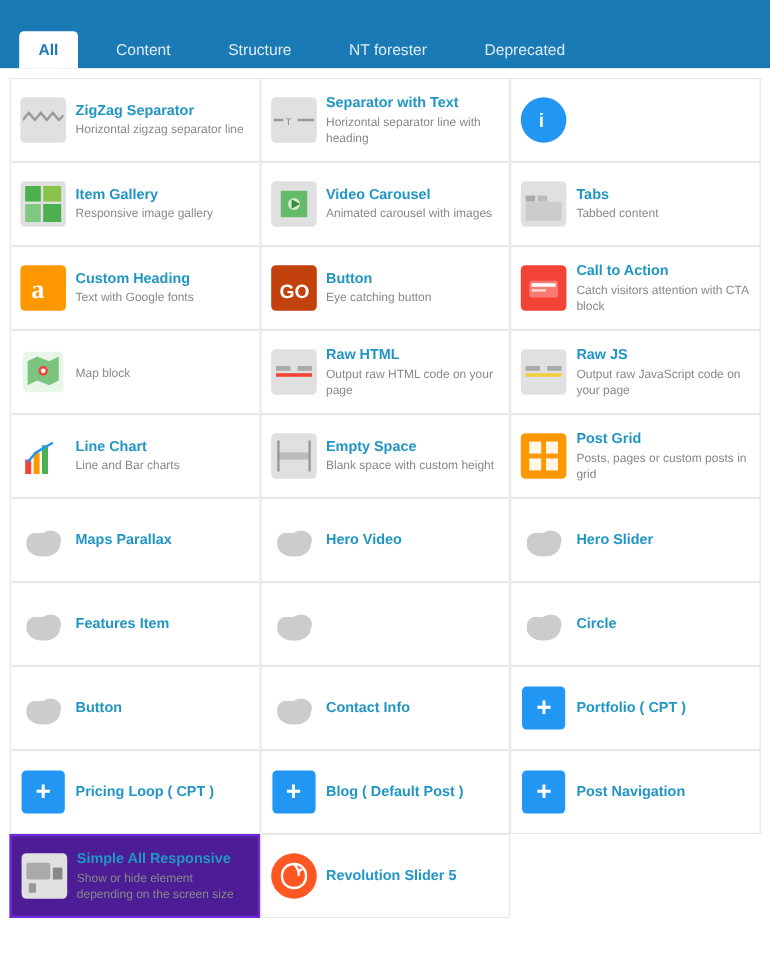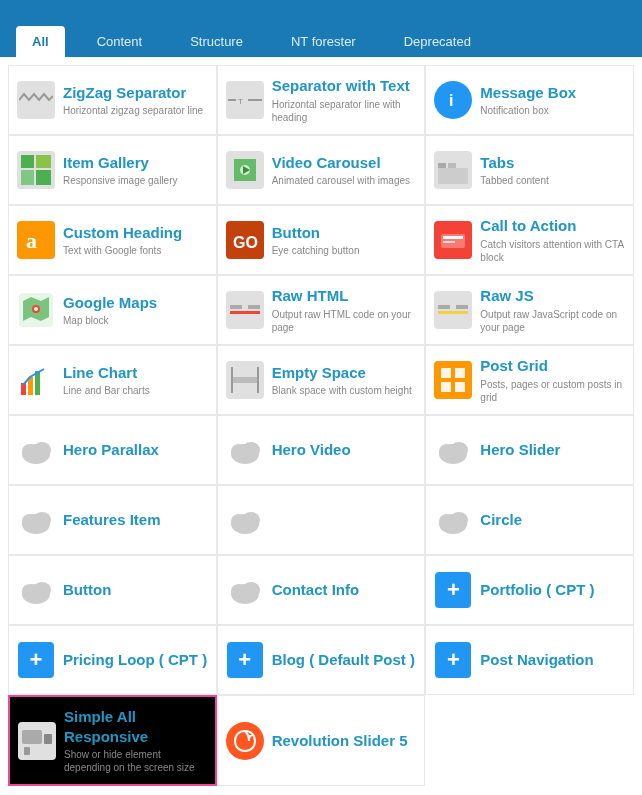--- a/index.html
+++ b/index.html
@@ -57,38 +57,38 @@
       display: flex;
       align-items: center;
       padding: 10px 8px;
       border: 1px solid #e8e8e8;
       cursor: pointer;
       background: #fff;
       transition: background 0.15s;
       min-height: 70px;
     }
     .item.selected {
-      border: 2px solid #ec4899;
-      background: #000000;
+      border: 2px solid #6d28d9;
+      background: #4c1d95;
     }
     .item-icon {
       width: 38px;
       height: 38px;
       min-width: 38px;
       border-radius: 4px;
       margin-right: 8px;
       display: flex;
       align-items: center;
       justify-content: center;
       font-size: 20px;
       overflow: hidden;
     }
     .item-text { flex: 1; min-width: 0; }
     .item-name {
-      font-size: 15px;
+      font-size: 12px;
       font-weight: bold;
       color: #2196c4;
       line-height: 1.3;
     }
     .item-desc {
       font-size: 10px;
       color: #888;
       line-height: 1.3;
       margin-top: 2px;
     }
@@ -148,24 +148,20 @@
             <div class="item-name">Separator with Text</div>
             <div class="item-desc">Horizontal separator line with heading</div>
           </div>
         </div>
         <div class="item">
           <div class="item-icon" style="background: rgb(33, 150, 243); border-radius: 50%;">
             <svg width="24" height="24" viewBox="0 0 24 24" fill="white">
               <text x="8" y="18" font-size="16" font-weight="bold" font-family="Arial">i</text>
             </svg>
           </div>
-          <div class="item-text">
-            <div class="item-name">Message Box</div>
-            <div class="item-desc">Notification box</div>
-          </div>
         </div>
         <div class="item">
           <div class="item-icon" style="background: rgb(224, 224, 224); border-radius: 4px;">
             <svg width="34" height="34" viewBox="0 0 34 34">
               <rect x="2" y="2" width="13" height="13" fill="#4CAF50"></rect>
               <rect x="17" y="2" width="15" height="13" fill="#8BC34A"></rect>
               <rect x="2" y="17" width="13" height="15" fill="#81C784"></rect>
               <rect x="17" y="17" width="15" height="15" fill="#4CAF50"></rect>
             </svg>
           </div>
@@ -238,21 +234,20 @@
         <div class="item">
           <div class="item-icon" style="background: transparent; border-radius: 4px;">
             <svg width="34" height="34" viewBox="0 0 34 34">
       <rect width="34" height="34" rx="4" fill="#e8f5e9"></rect>
       <path d="M12 4 L4 8 L4 28 L12 24 L22 28 L30 24 L30 4 L22 8 Z" fill="#4CAF50" opacity="0.7"></path>
       <circle cx="17" cy="16" r="4" fill="#F44336"></circle>
       <circle cx="17" cy="16" r="2" fill="#fff"></circle>
     </svg>
           </div>
           <div class="item-text">
-            <div class="item-name">Google Maps</div>
             <div class="item-desc">Map block</div>
           </div>
         </div>
         <div class="item">
           <div class="item-icon" style="background: rgb(224, 224, 224); border-radius: 4px;">
             <svg width="34" height="34" viewBox="0 0 34 34">
               <rect x="2" y="12" width="12" height="4" fill="#aaa"></rect>
               <rect x="20" y="12" width="12" height="4" fill="#aaa"></rect>
               <rect x="2" y="18" width="30" height="3" fill="#F44336"></rect>
             </svg>
@@ -318,21 +313,21 @@
         </div>
         <div class="item">
           <div class="item-icon">
             <svg width="36" height="28" viewBox="0 0 36 28" fill="none" xmlns="http://www.w3.org/2000/svg">
       <ellipse cx="18" cy="18" rx="14" ry="10" fill="#ccc"></ellipse>
       <ellipse cx="12" cy="15" rx="8" ry="7" fill="#ccc"></ellipse>
       <ellipse cx="24" cy="14" rx="9" ry="8" fill="#ccc"></ellipse>
     </svg>
           </div>
           <div class="item-text">
-            <div class="item-name">Hero Parallax</div>
+            <div class="item-name">Maps Parallax</div>
           </div>
         </div>
         <div class="item">
           <div class="item-icon">
             <svg width="36" height="28" viewBox="0 0 36 28" fill="none" xmlns="http://www.w3.org/2000/svg">
       <ellipse cx="18" cy="18" rx="14" ry="10" fill="#ccc"></ellipse>
       <ellipse cx="12" cy="15" rx="8" ry="7" fill="#ccc"></ellipse>
       <ellipse cx="24" cy="14" rx="9" ry="8" fill="#ccc"></ellipse>
     </svg>
           </div>

